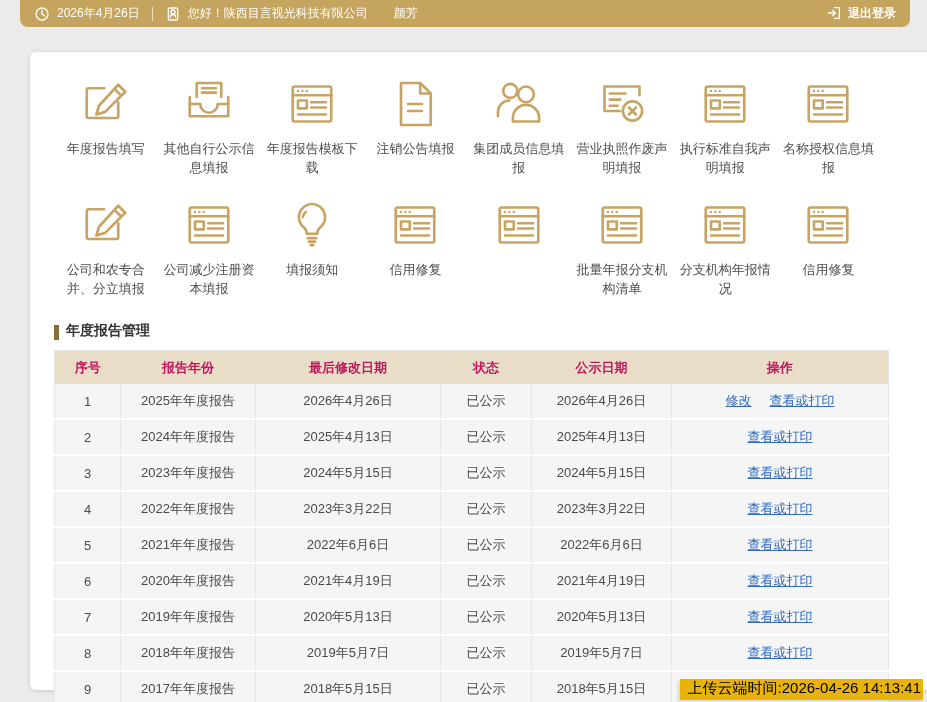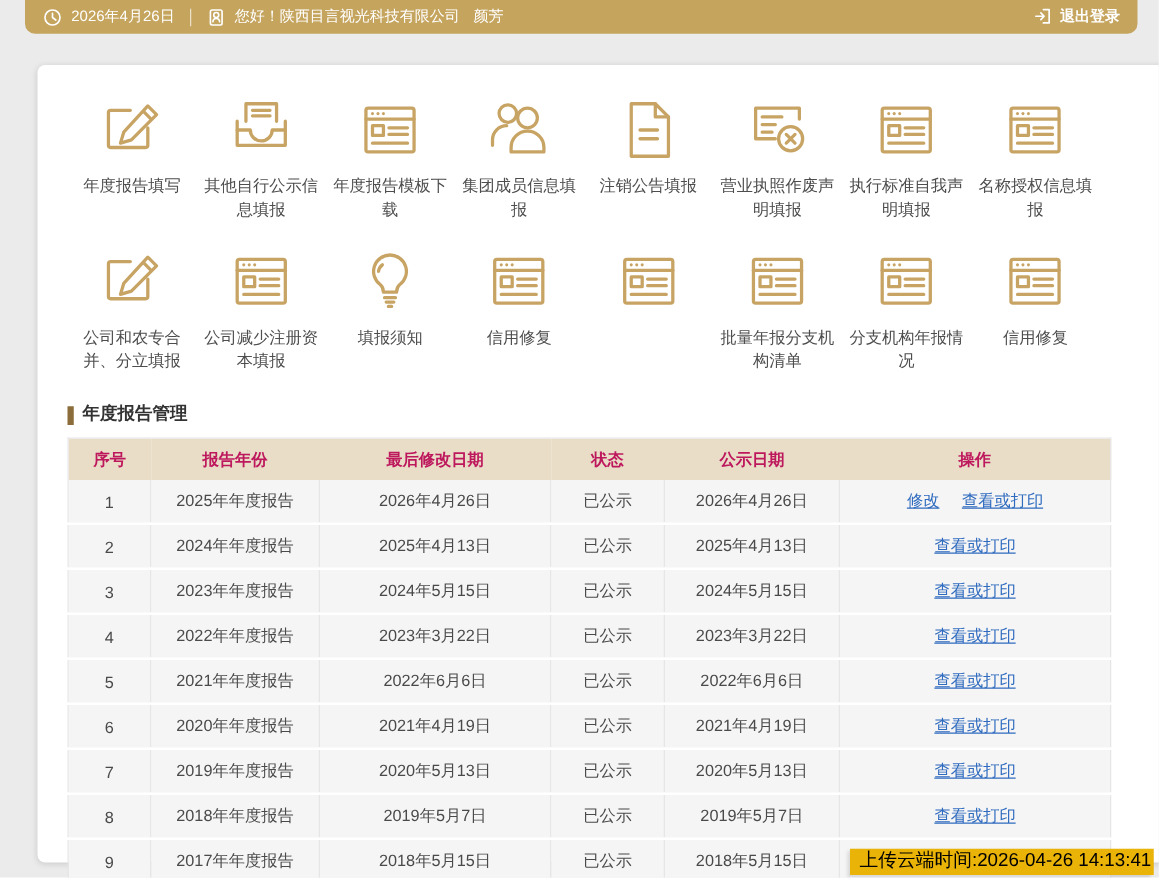--- a/index.html
+++ b/index.html
@@ -10,21 +10,21 @@
   
   .topbar{
     position:absolute;left:20px;top:0;width:890px;height:27px;
     background:#c5a45e;border-radius:0 0 8px 8px;
     display:flex;align-items:center;justify-content:space-between;
     padding:0 14px;box-sizing:border-box;color:#fff;font-size:12px;
   }
   .tb-left{display:flex;align-items:center;gap:7px;}
   .tb-icon{width:16px;height:16px;stroke:#fff;fill:none;stroke-width:2;stroke-linecap:round;stroke-linejoin:round;}
   .tb-divider{width:1px;height:14px;background:rgba(255,255,255,.65);margin:0 5px;}
-  .tb-name{margin-left:4px;}
+  .tb-name{margin-left:19px;}
   .tb-right{display:flex;gap:6px;cursor:pointer;font-weight:bold;}
   
   .panel{
     position:absolute;left:30px;top:52px;width:918px;height:638px;
     background:#fff;border-radius:6px;box-shadow:0 1px 5px rgba(0,0,0,.14);
     box-sizing:border-box;padding:24px 8px 0 24px;
   }
   
   .icon-grid{display:grid;grid-template-columns:repeat(8,1fr);row-gap:20px;width:826px;}
   .grid-item{display:flex;flex-direction:column;align-items:center;text-align:center;cursor:pointer;}
@@ -148,29 +148,29 @@
         <div class="gi-label">其他自行公示信息填报</div>
       </div>
       <div class="grid-item">
         <svg class="gi-icon" viewBox="0 0 64 64">
           <use href="#icon-browser"></use>
         </svg>
         <div class="gi-label">年度报告模板下载</div>
       </div>
       <div class="grid-item">
         <svg class="gi-icon" viewBox="0 0 64 64">
+          <use href="#icon-document"></use>
+        </svg>
+        <div class="gi-label">注销公告填报</div>
+      </div>
+      <div class="grid-item">
+        <svg class="gi-icon" viewBox="0 0 64 64">
           <use href="#icon-group"></use>
         </svg>
         <div class="gi-label">集团成员信息填报</div>
-      </div>
-      <div class="grid-item">
-        <svg class="gi-icon" viewBox="0 0 64 64">
-          <use href="#icon-document"></use>
-        </svg>
-        <div class="gi-label">注销公告填报</div>
       </div>
       <div class="grid-item">
         <svg class="gi-icon" viewBox="0 0 64 64">
           <use href="#icon-doc-invalid"></use>
         </svg>
         <div class="gi-label">营业执照作废声明填报</div>
       </div>
       <div class="grid-item">
         <svg class="gi-icon" viewBox="0 0 64 64">
           <use href="#icon-browser"></use>

